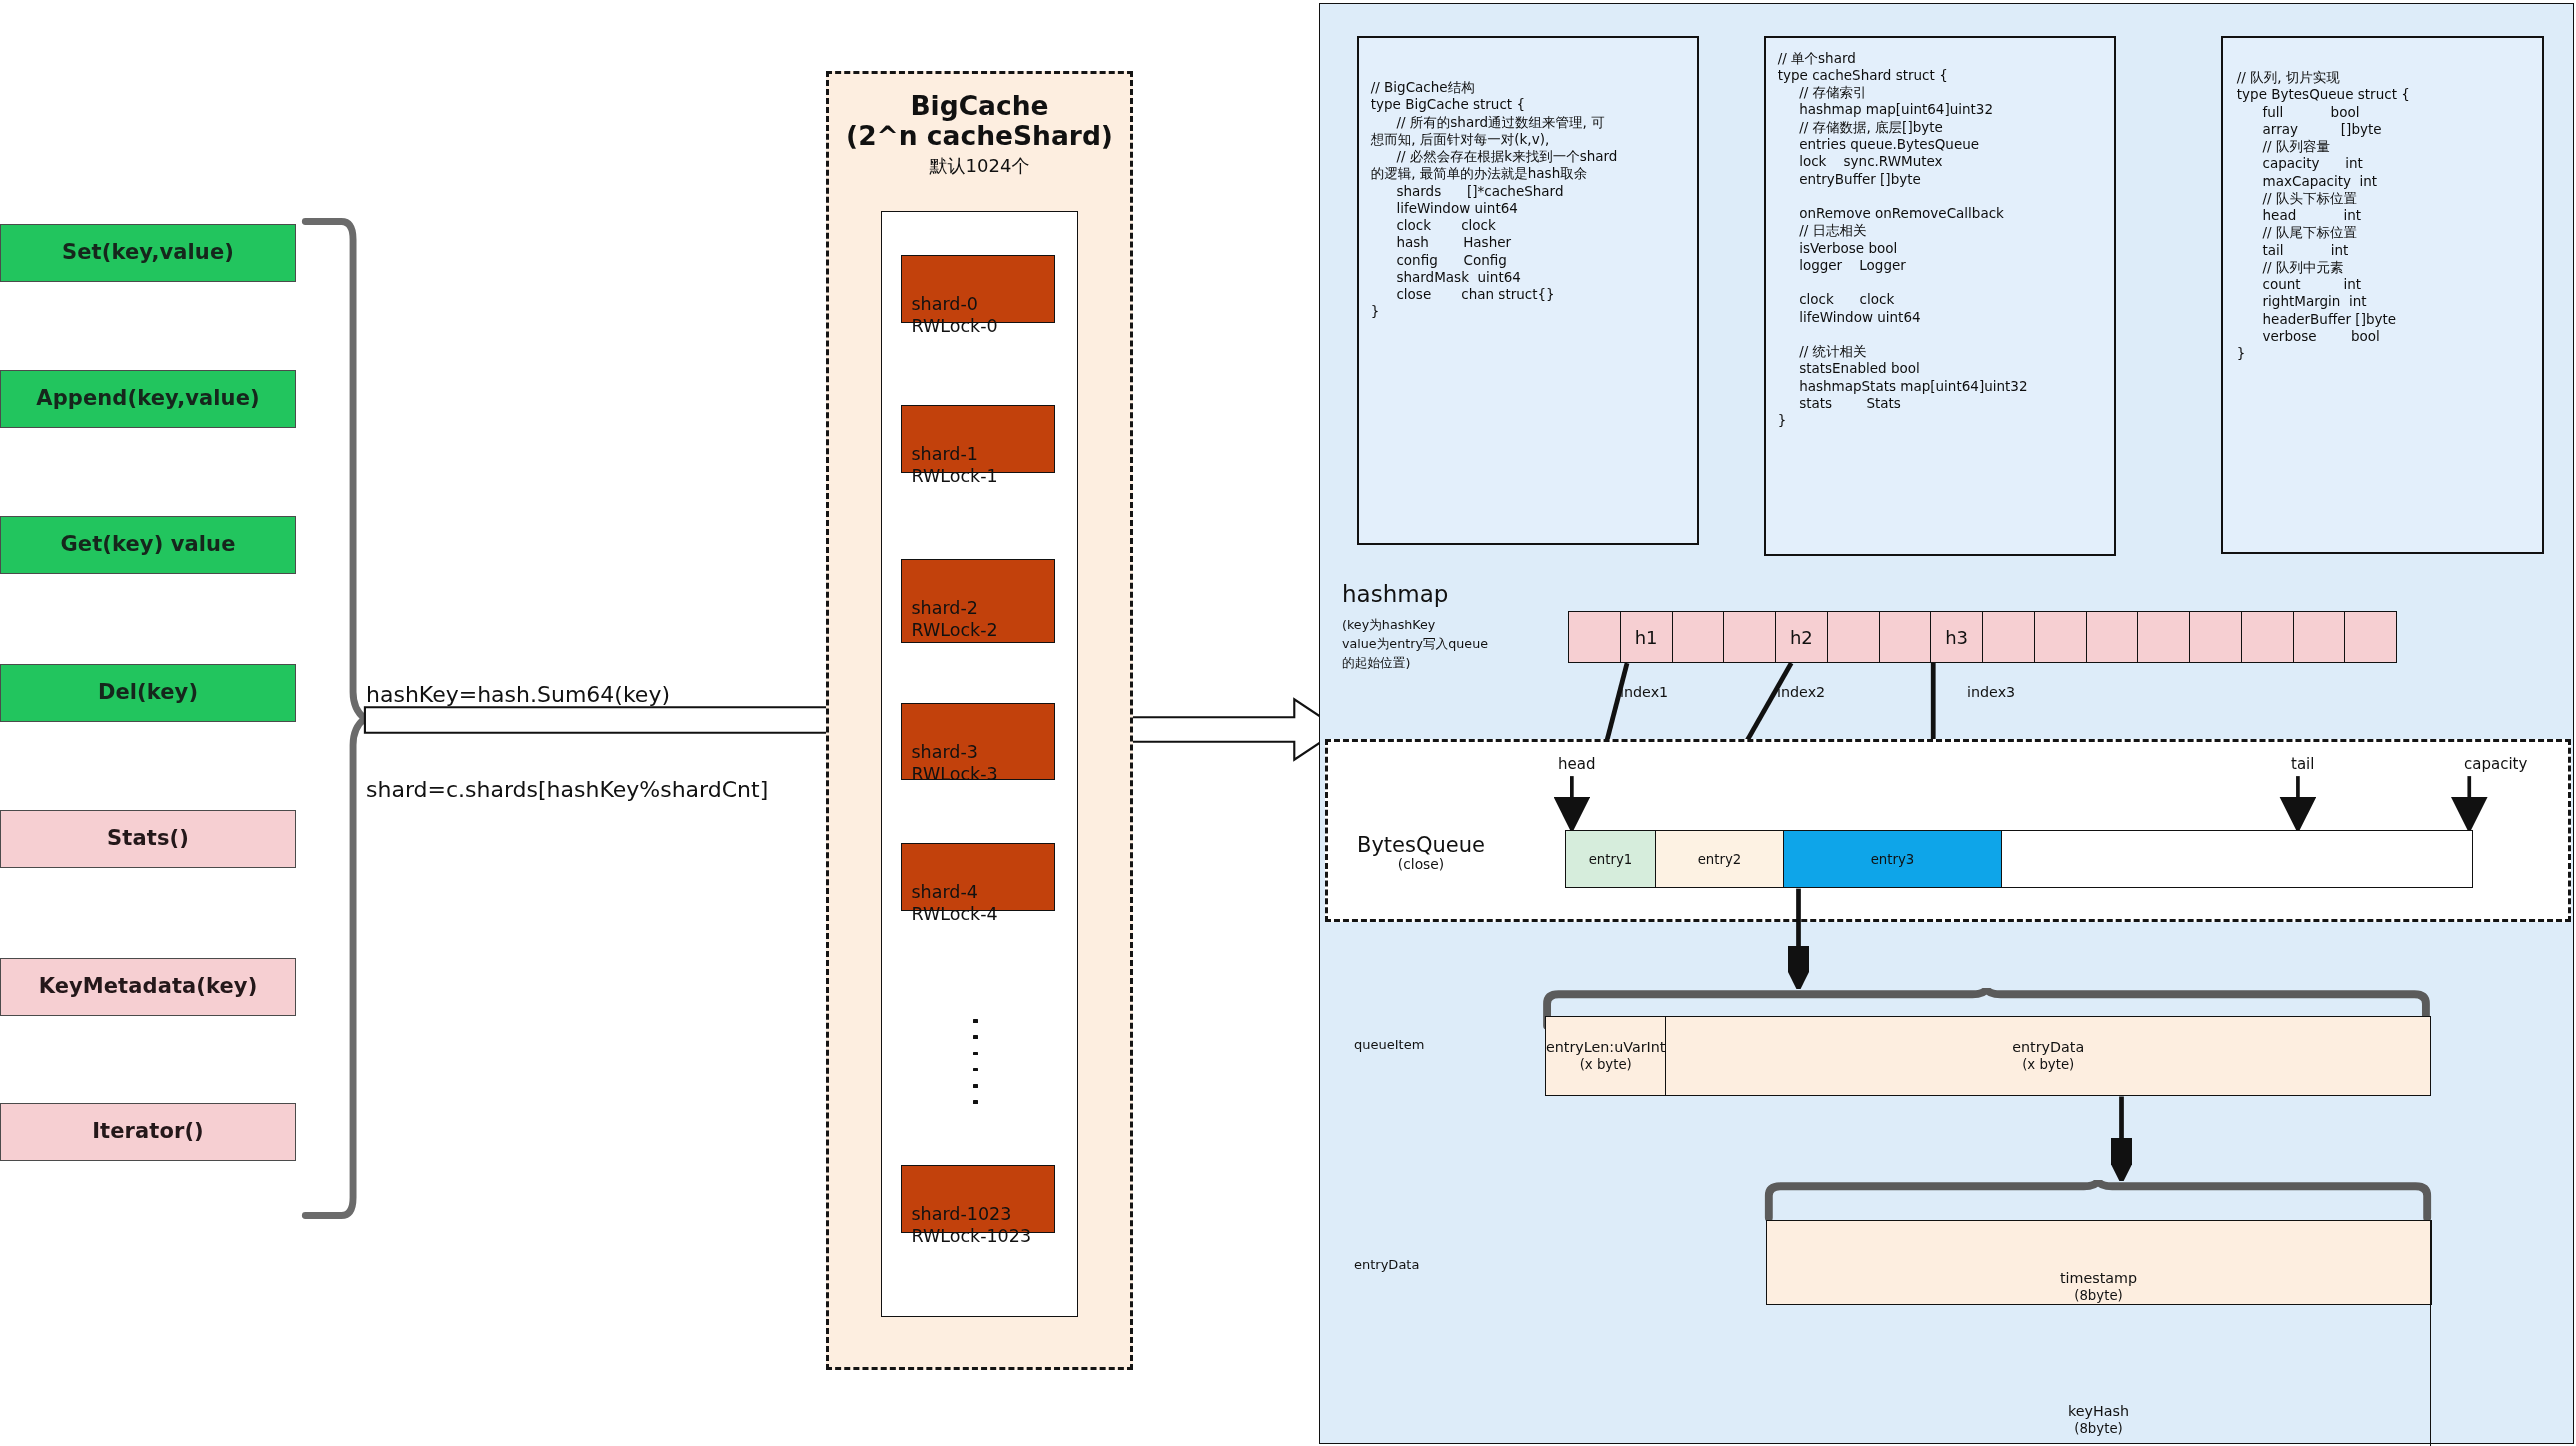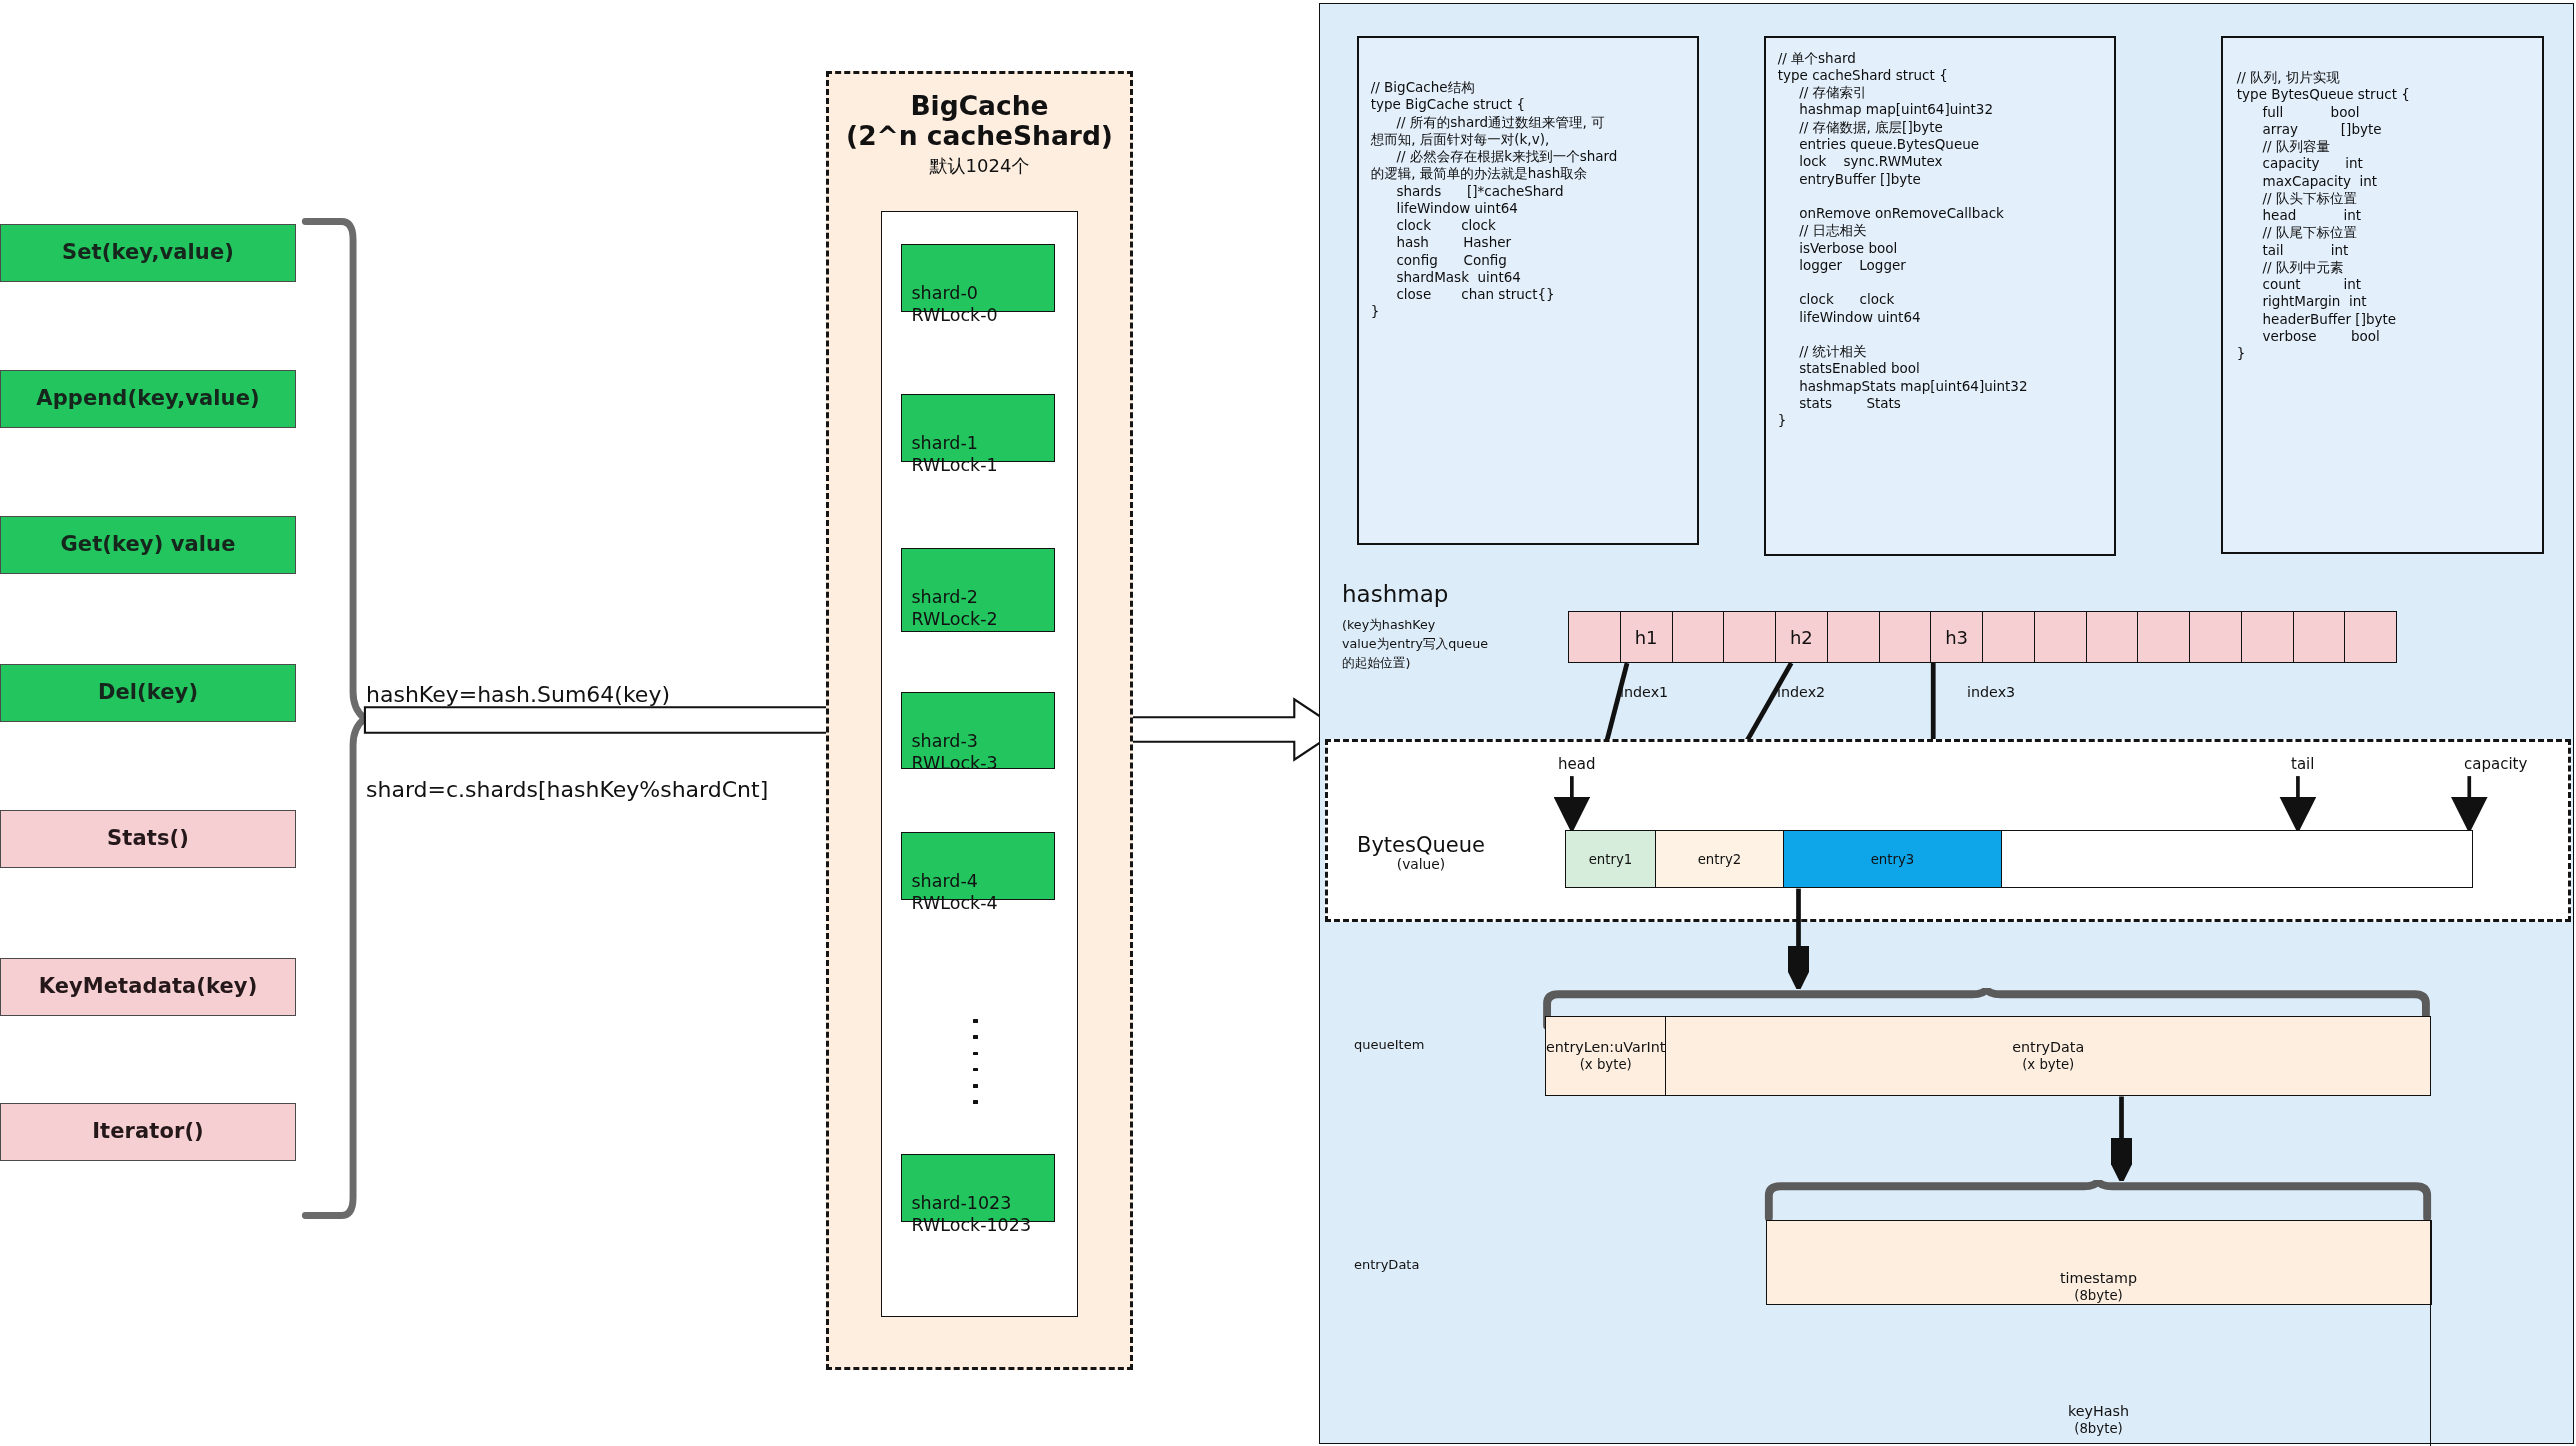--- a/index.html
+++ b/index.html
@@ -45,24 +45,25 @@
     text-align:center;
     font-size:26.5px;font-weight:600;line-height:1.12;color:#111;
   }
   .bigcache-sub{
     text-align:center;font-size:18px;color:#111;margin-top:3.2px;
   }
   .shard-list{
     background:#ffffff;border:1.6px solid #111;
   }
   .shard-box{
-    background:#22c55e;border:1.6px solid #111;
+    background:#c2410c;border:1.6px solid #111;
     font-size:17.5px;line-height:1.3;color:#111;
     padding:13.8px 0 0 9.5px;
     white-space:pre-line;
+    margin-top:11px;
   }
   .dots{
     display:flex;flex-direction:column;align-items:center;
     justify-content:center;gap:12.7px;
   }
   .dots i{width:4.8px;height:4.8px;background:#111;display:block;border-radius:0.5px;}
 
   
   .blue-panel{background:#ddecf9;border:1.6px solid #111;}
   .code-box{
@@ -288,21 +289,21 @@
       <path d="M 420 2 L 240 318" fill="none" stroke="#111" stroke-width="9" marker-end="url(#ah)"></path>
 
       <path d="M 688 2 L 688 318" fill="none" stroke="#111" stroke-width="9" marker-end="url(#ah)"></path>
     </svg>
   </div>
 
   <div class="abs bq-dashed" style="left:1325px;top:739px;width:1246px;height:183px;"></div>
 
   <div class="abs bq-label" style="left:1331px;top:833px;width:180px;">
     <span>BytesQueue</span>
-    <small>(value)</small>
+    <small>(close)</small>
   </div>
 
   <div class="abs ptr-label" style="left:1558px;top:755px;">head</div>
   <div class="abs ptr-label" style="left:2291px;top:755px;">tail</div>
   <div class="abs ptr-label" style="left:2464px;top:755px;">capacity</div>
 
   <div class="abs" style="left:1554px;top:774px;width:950px;height:58px;pointer-events:none;">
     <svg width="950" height="58" viewBox="0 0 1790 110">
       <defs>
         <marker id="ah2" markerWidth="10" markerHeight="10" refX="7" refY="5" orient="auto">

